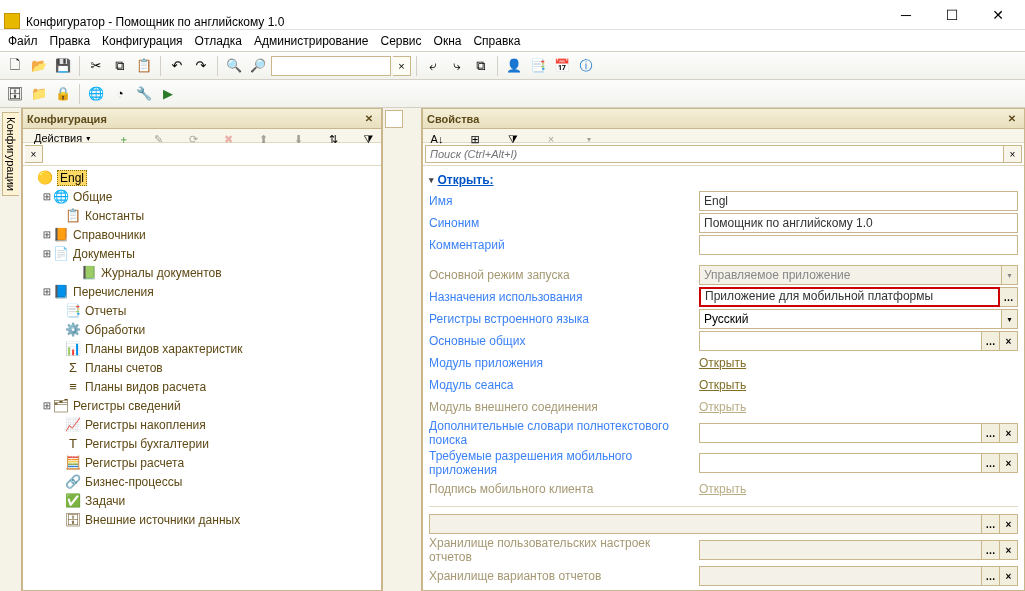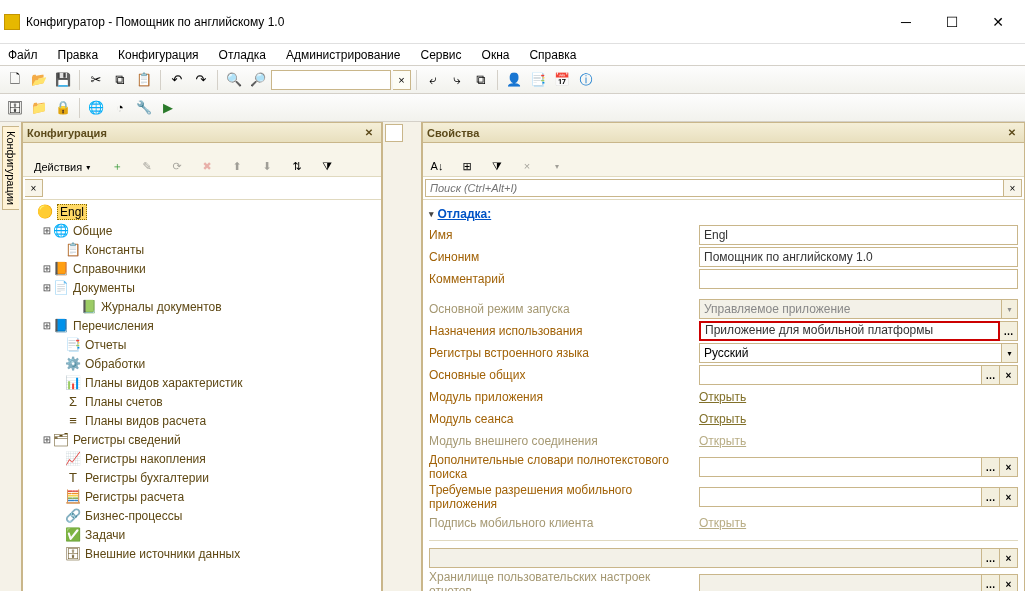--- a/index.html
+++ b/index.html
@@ -7,23 +7,23 @@
     margin: 0;
     font-family: Tahoma, Arial, sans-serif;
     font-size: 11px;
     background: #fff;
     color: #000;
     overflow: hidden;
     width: 1025px;
     height: 591px;
   }
   .titlebar {
-    height: 44px;
-    display: flex;
-    align-items: center;
+    height: 30px;
+    display: flex;
+    align-items: flex-end;
     padding: 0 4px 0 4px;
     border-bottom: 1px solid #e0e0e0;
   }
   .titlebar-icon {
     width: 16px; height: 16px;
     background: #e6b800;
     margin-right: 6px;
     border: 1px solid #c49500;
   }
   .titlebar-text { flex: 1; font-size: 12px; }
@@ -32,21 +32,21 @@
     width: 46px; height: 28px;
     display: flex; align-items: center; justify-content: center;
     font-size: 14px; cursor: pointer;
   }
 
   .menubar {
     height: 22px;
     display: flex;
     align-items: center;
     padding: 0 8px;
-    gap: 20px;
+    gap: 12px;
     border-bottom: 1px solid #d4d0c8;
     font-size: 12px;
   }
   .menubar span { cursor: pointer; }
 
   .toolbar {
     height: 28px;
     display: flex;
     align-items: center;
     padding: 2px 4px;
@@ -121,25 +121,25 @@
     color: #5c4a1a;
   }
   .panel-header .spacer { flex: 1; }
   .panel-close {
     width: 16px; height: 16px;
     display: flex; align-items: center; justify-content: center;
     cursor: pointer;
     font-size: 10px;
   }
   .panel-toolbar {
-    height: 34px;
-    display: flex;
-    align-items: flex-end;
+    height: 14px;
+    display: flex;
+    align-items: flex-start;
     padding: 0 4px;
-    gap: 10px;
+    gap: 18px;
     background: #f8f5ea;
     border-bottom: 1px solid #e0d9bf;
   }
   .actions-btn {
     display: flex; align-items: center;
     padding: 2px 6px;
     border: 1px solid transparent;
     cursor: pointer;
     font-size: 11px;
     gap: 4px;
@@ -260,21 +260,21 @@
   .prop-row {
     display: flex;
     align-items: center;
     min-height: 22px;
     gap: 6px;
     padding: 1px 0;
   }
   .prop-label {
     width: 264px;
     font-size: 12px;
-    color: #a16207;
+    color: #3b82f6;
   }
   .prop-label.disabled { color: #a59872; }
   .prop-input {
     flex: 1;
     height: 20px;
     border: 1px solid #c9b68a;
     background: #fff;
     padding: 0 4px;
     font-size: 12px;
     min-width: 0;
@@ -541,21 +541,21 @@
       <div class="small-btn">⧩</div>
       <div class="small-btn disabled">×</div>
       <div class="small-btn disabled" style="font-size:8px">▾</div>
     </div>
     <div class="search-row">
       <input class="search-input" placeholder="Поиск (Ctrl+Alt+I)" style="">
       <div class="search-x">×</div>
     </div>
     <div class="props">
       <div class="section-header">
-          <u>Отладка:</u>
+          <u>Открыть:</u>
         </div>
 
       <div class="prop-row">
         <div class="prop-label">Имя</div>
         <input class="prop-input" value="Engl" style="">
       </div>
       <div class="prop-row">
         <div class="prop-label">Синоним</div>
         <input class="prop-input" value="Помощник по английскому 1.0" style="">
       </div>

